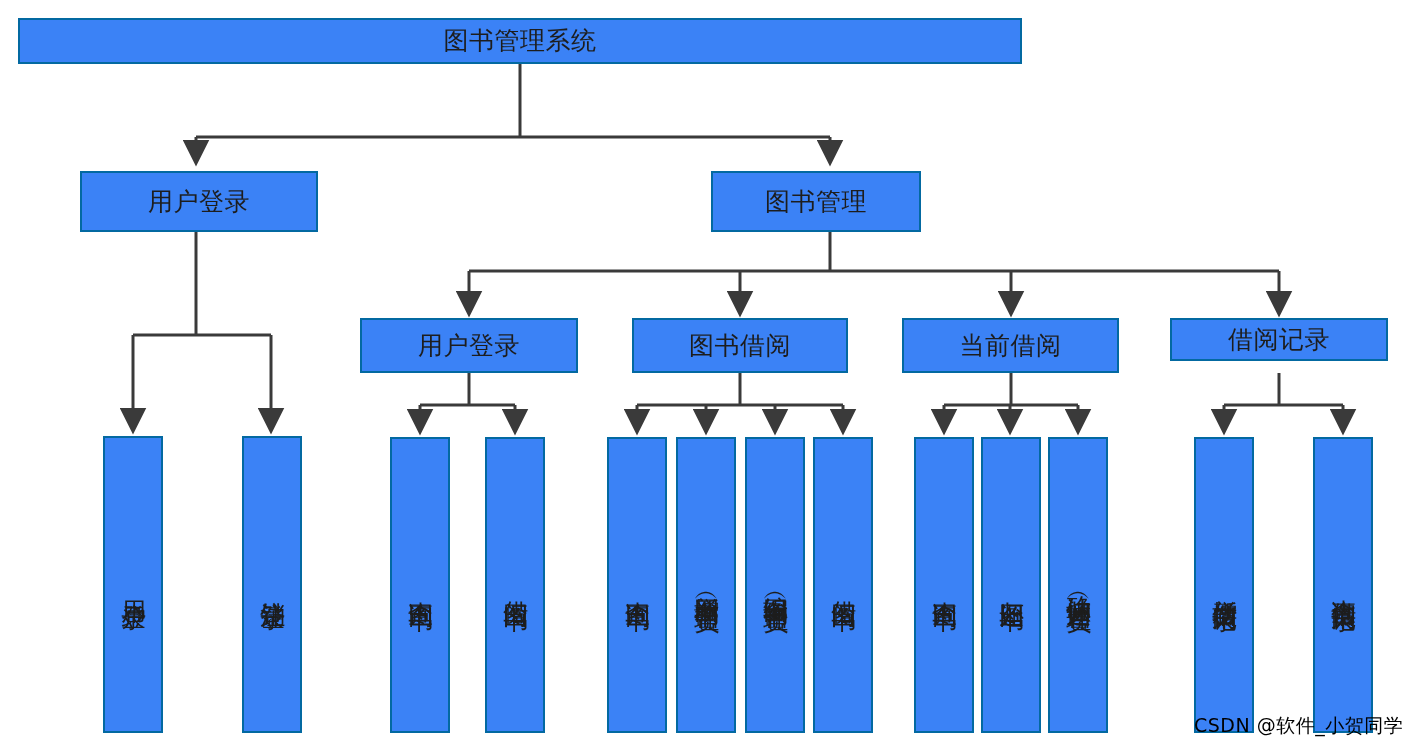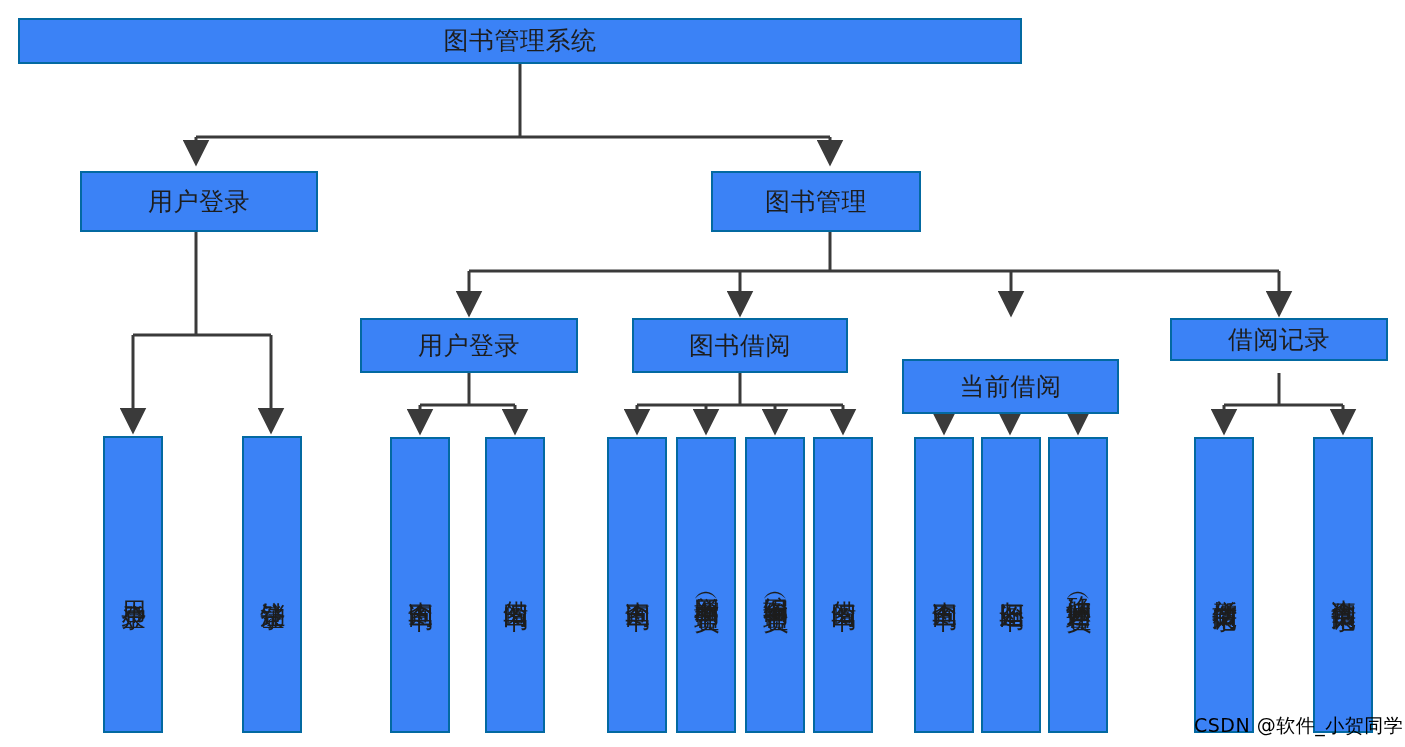--- a/index.html
+++ b/index.html
@@ -132,21 +132,21 @@
   <div class="node-box" style="left:711px; top:171px; width:210px; height:61px;">
     <span class="node-label lbl-h">图书管理</span>
   </div>
 
   <div class="node-box" style="left:360px; top:318px; width:218px; height:55px;">
     <span class="node-label lbl-h">用户登录</span>
   </div>
   <div class="node-box" style="left:632px; top:318px; width:216px; height:55px;">
     <span class="node-label lbl-h">图书借阅</span>
   </div>
-  <div class="node-box" style="left:902px; top:318px; width:217px; height:55px;margin-top:41px;">
+  <div class="node-box" style="left:902px; top:318px; width:217px; height:55px;">
     <span class="node-label lbl-h">当前借阅</span>
   </div>
   <div class="node-box" style="left:1170px; top:318px; width:218px; height:43px;">
     <span class="node-label lbl-h">借阅记录</span>
   </div>
 
   <div class="node-box" style="left:103px; top:436px; width:60px; height:297px;">
     <span class="node-label lbl-v">用户登录</span>
   </div>
   <div class="node-box" style="left:242px; top:436px; width:60px; height:297px;">

